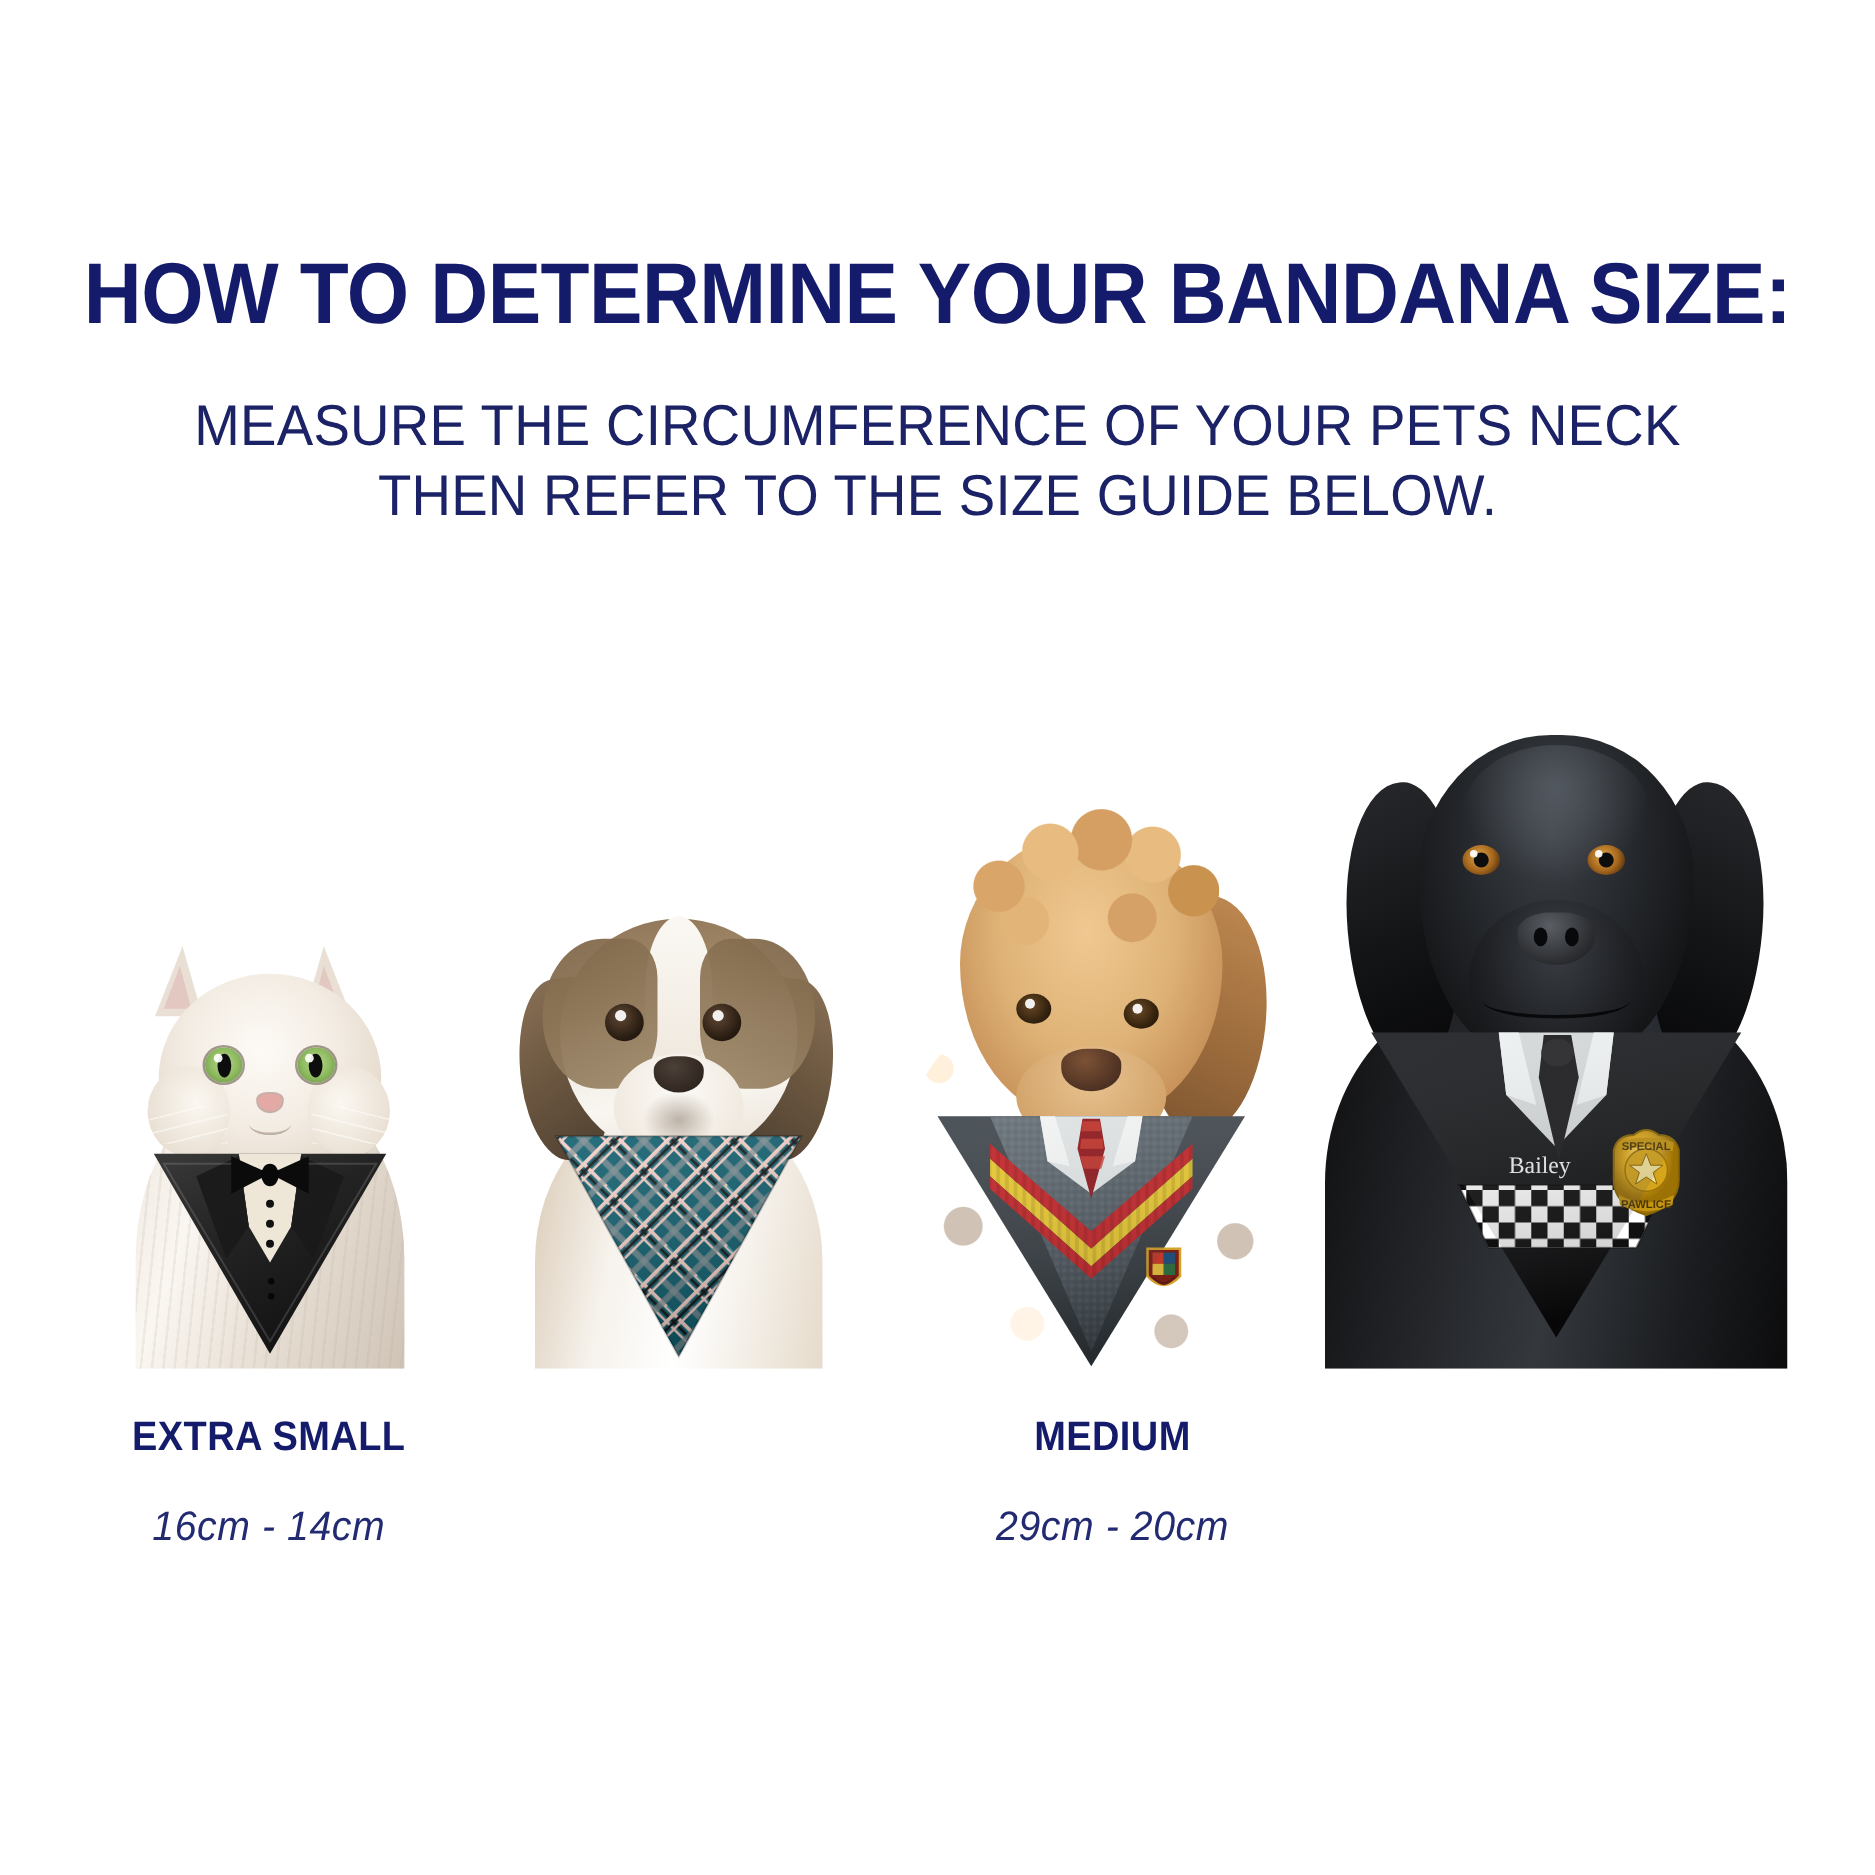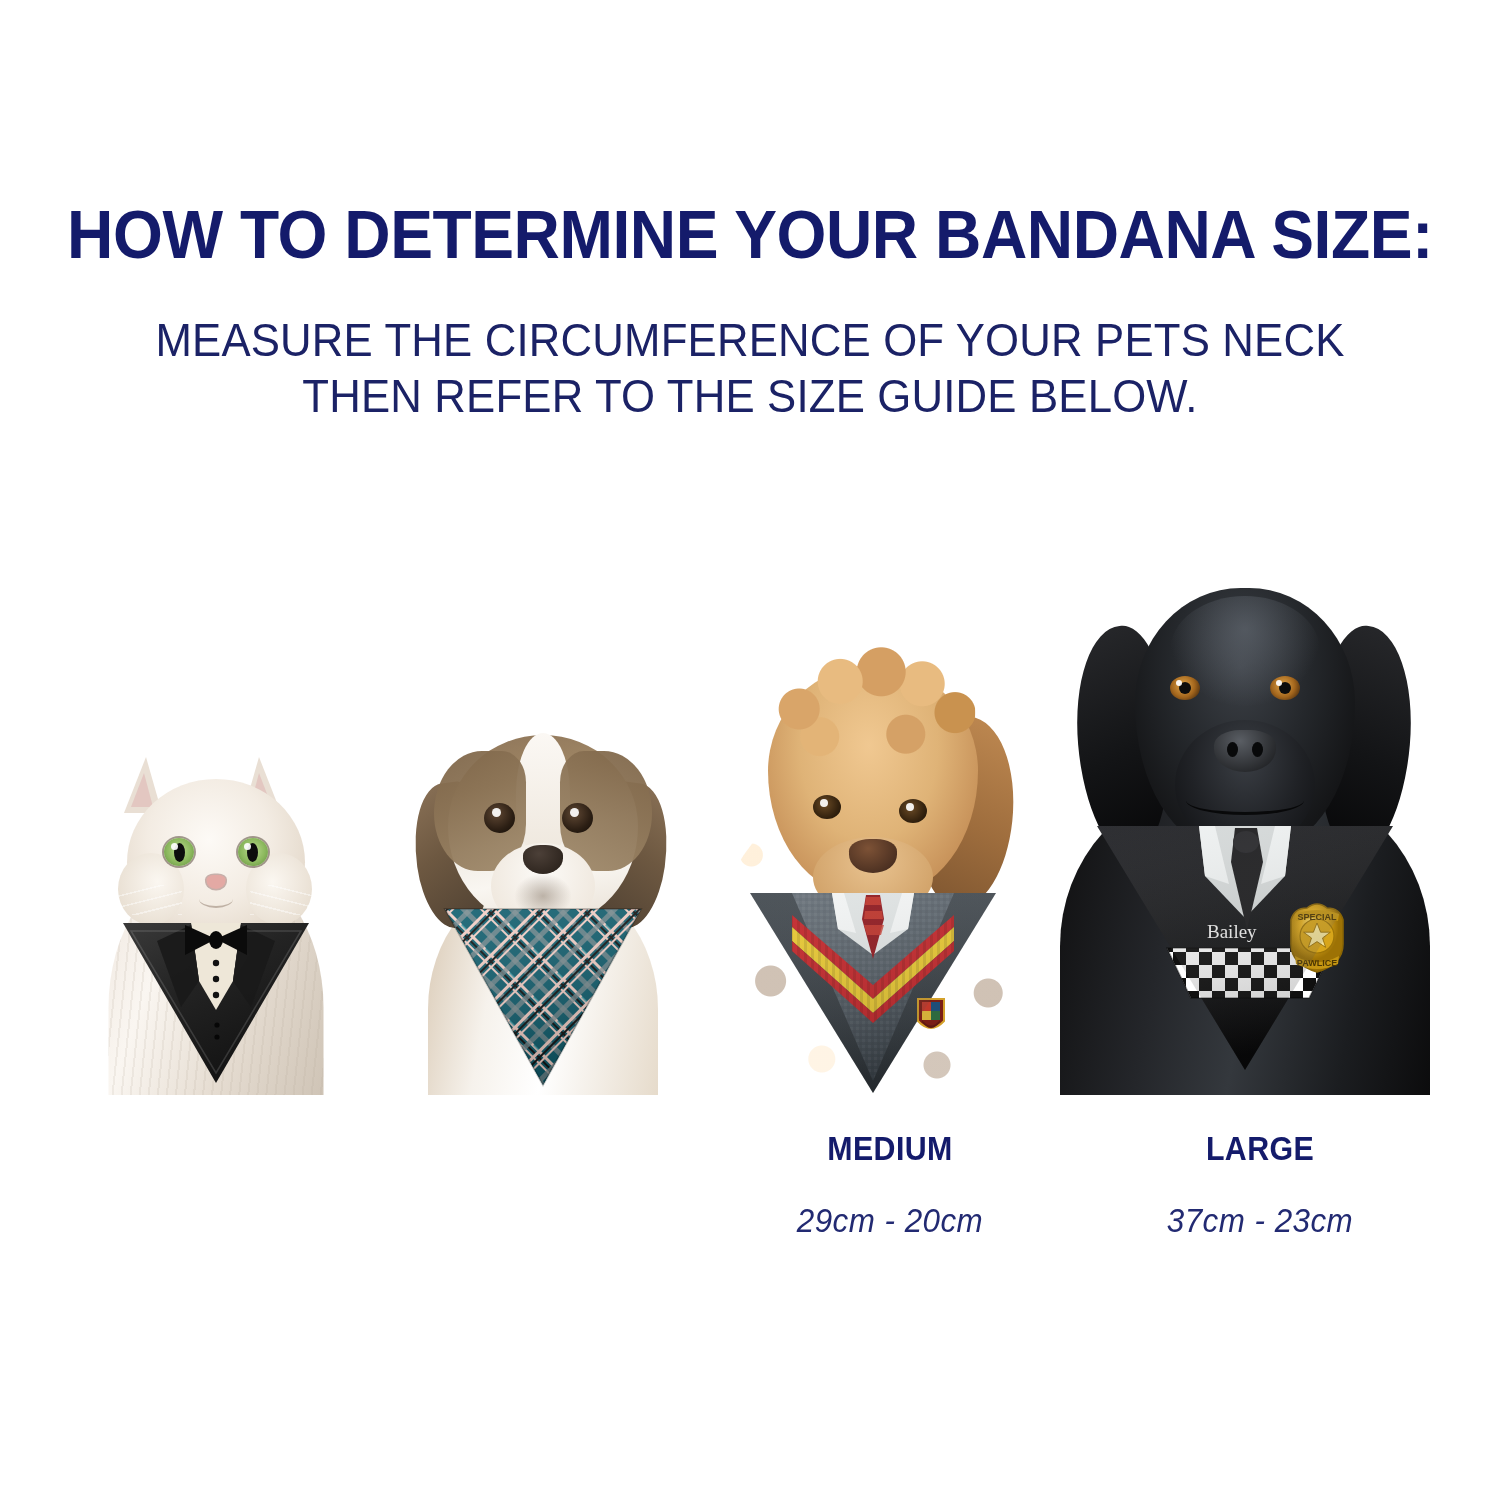--- a/index.html
+++ b/index.html
@@ -449,27 +449,27 @@
             </defs>
           </svg>
         </div>
       </div>
     </div>
 
   </div>
 
   <div class="labels">
 
+    <div class="lblcol" style="left:65px;width:300px;">
+      <div class="size-name">EXTRA SMALL</div>
+      <div class="size-range">16cm - 14cm</div>
+    </div>
 
 
     <div class="lblcol" style="left:740px;width:300px;">
       <div class="size-name">MEDIUM</div>
       <div class="size-range">29cm - 20cm</div>
     </div>
 
-    <div class="lblcol" style="left:1110px;width:300px;">
-      <div class="size-name">LARGE</div>
-      <div class="size-range">37cm - 23cm</div>
-    </div>
 
   </div>
 
 </div>
 
 </body></html>

